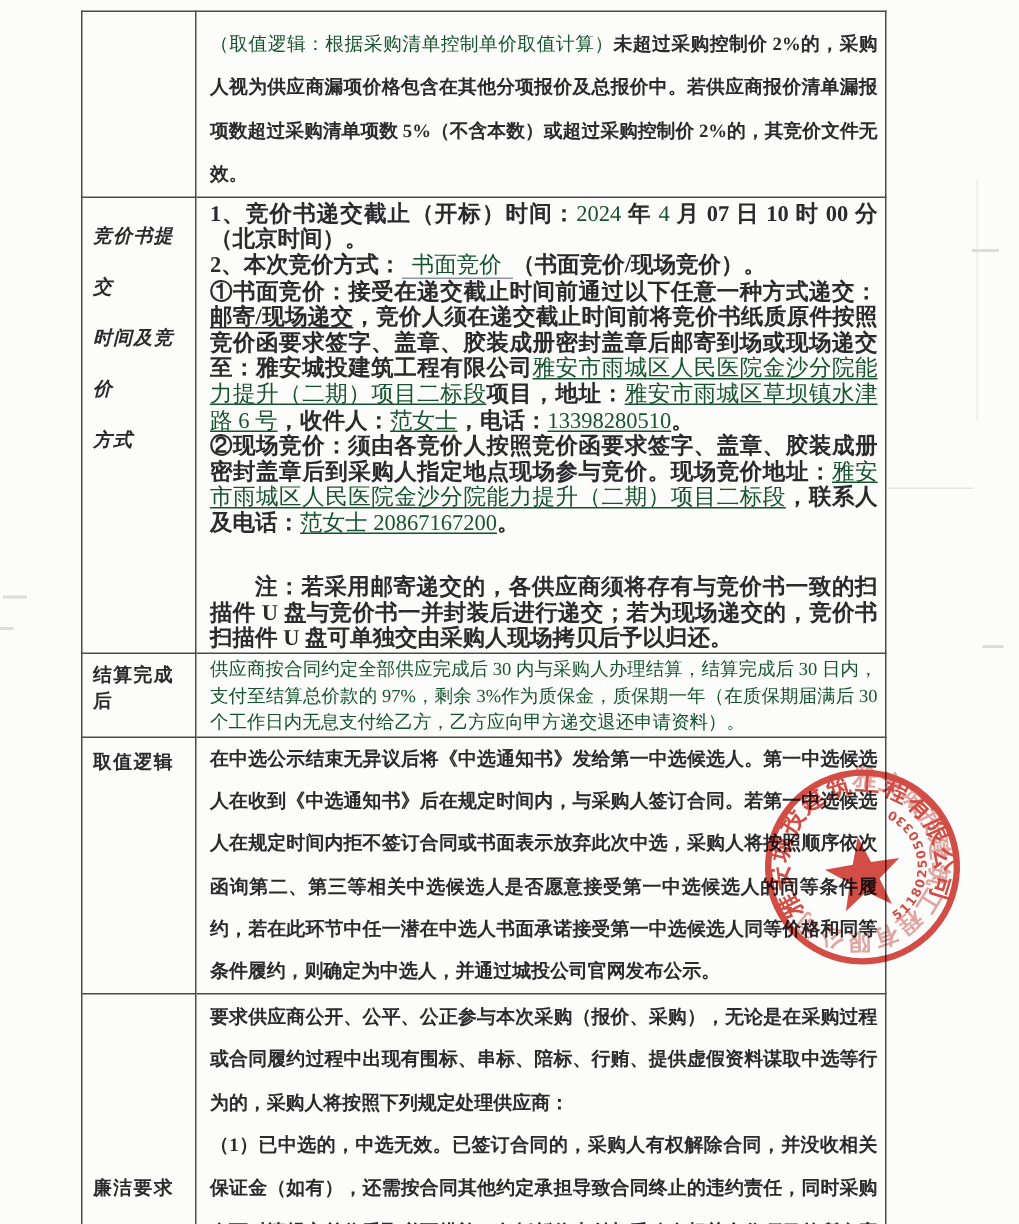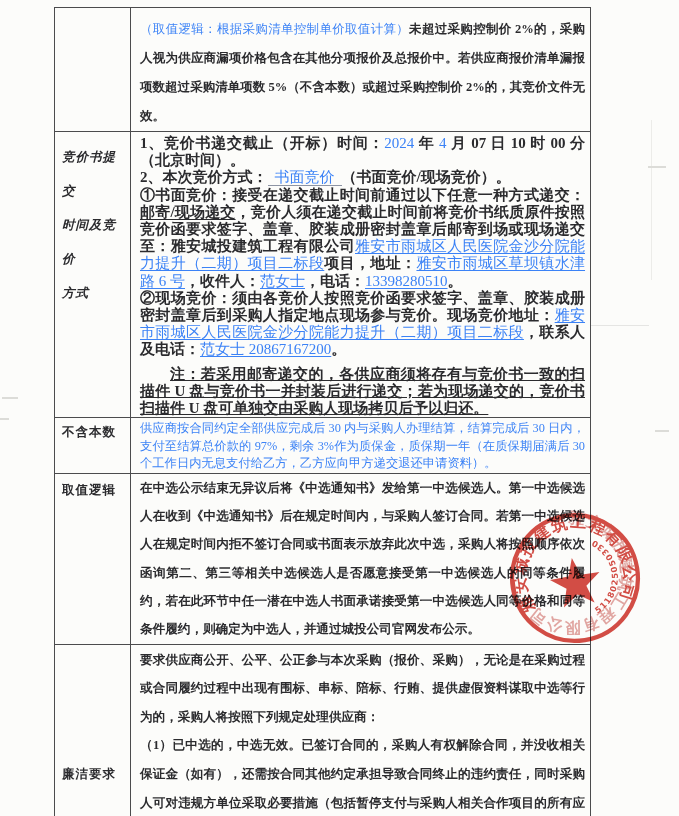--- a/index.html
+++ b/index.html
@@ -25,29 +25,29 @@
   }
   td.lbl {
     width:76px;
     font-weight:700; font-size:12.5px; letter-spacing:1px;
     padding:6px 4px 0 7px;
   }
   td.ct { padding:4px 5px 0 9px; }
 
   p.just { text-align:justify; }
   .ink  { color:#2b2b2e; font-weight:700; }
-  .gray { color:#3b82f6; font-weight:400; }
+  .gray { color:#14532d; font-weight:400; }
   .u    { text-decoration:underline; text-underline-offset:2px; }
   .fill { border-bottom:1px solid #8d94a4; padding:0 7px; }
 
   
   .r1 .ct { font-size:12.5px; line-height:29px; padding-top:7px; }
   .r2 .ct { font-size:15px; line-height:17.2px; padding-top:3px; }
   .r2 .lbl { line-height:34px; padding-top:8px;font-style:italic; }
-  .r2 .note { text-indent:2em; margin-top:7px;text-decoration:underline; }
+  .r2 .note { text-indent:2em; margin-top:25px; }
   .r3 .ct { font-size:12.3px; line-height:17.5px; padding-top:2px;margin-top:42px; }
   .r3 .lbl { padding-top:6px; }
   .r4 .ct { font-size:12.6px; line-height:28.3px; padding-top:0; }
   .r4 .lbl { padding-top:8px; }
   .r5 .ct { font-size:12.6px; line-height:28.6px; padding-top:1px; }
   .r5 .lbl { vertical-align:middle; padding-top:0; }
 
   
   .seal {
     position:absolute; left:504px; top:507px; width:142px; height:142px;
@@ -86,21 +86,21 @@
       <td class="ct">
         <p class="just ink"><span>1、竞价书递交截止（开标）时间：</span><span class="gray">2024</span><span> 年 </span><span class="gray">4</span><span> 月 07 日 10 时 00 分（北京时间）。</span></p>
         <p class="just ink"><span>2、本次竞价方式：</span><span class="gray fill">书面竞价</span><span>（书面竞价/现场竞价）。</span></p>
         <p class="just ink"><span>①书面竞价：接受在递交截止时间前通过以下任意一种方式递交：</span><span class="u">邮寄/现场递交</span><span>，竞价人须在递交截止时间前将竞价书纸质原件按照竞价函要求签字、盖章、胶装成册密封盖章后邮寄到场或现场递交至：雅安城投建筑工程有限公司</span><span class="gray u">雅安市雨城区人民医院金沙分院能力提升（二期）项目二标段</span><span>项目，地址：</span><span class="gray u">雅安市雨城区草坝镇水津路 6 号</span><span>，收件人：</span><span class="gray u">范女士</span><span>，电话：</span><span class="gray u">13398280510</span><span>。</span></p>
         <p class="just ink"><span>②现场竞价：须由各竞价人按照竞价函要求签字、盖章、胶装成册密封盖章后到采购人指定地点现场参与竞价。现场竞价地址：</span><span class="gray u">雅安市雨城区人民医院金沙分院能力提升（二期）项目二标段</span><span>，联系人及电话：</span><span class="gray u">范女士 20867167200</span><span>。</span></p>
         <p class="just ink note">注：若采用邮寄递交的，各供应商须将存有与竞价书一致的扫描件 U 盘与竞价书一并封装后进行递交；若为现场递交的，竞价书扫描件 U 盘可单独交由采购人现场拷贝后予以归还。</p>
       </td>
     </tr>
 
     <tr class="r3" style="height:53px">
-      <td class="lbl">不含本数</td>
+      <td class="lbl">结算完成后</td>
       <td class="ct">
         <p class="just gray">供应商按合同约定全部供应完成后 30 内与采购人办理结算，结算完成后 30 日内，支付至结算总价款的 97%，剩余 3%作为质保金，质保期一年（在质保期届满后 30 个工作日内无息支付给乙方，乙方应向甲方递交退还申请资料）。</p>
       </td>
     </tr>
 
     <tr class="r4" style="height:170px">
       <td class="lbl">取值逻辑</td>
       <td class="ct">
         <p class="just ink">在中选公示结束无异议后将《中选通知书》发给第一中选候选人。第一中选候选人在收到《中选通知书》后在规定时间内，与采购人签订合同。若第一中选候选人在规定时间内拒不签订合同或书面表示放弃此次中选，采购人将按照顺序依次函询第二、第三等相关中选候选人是否愿意接受第一中选候选人的同等条件履约，若在此环节中任一潜在中选人书面承诺接受第一中选候选人同等价格和同等条件履约，则确定为中选人，并通过城投公司官网发布公示。</p>
       </td>

